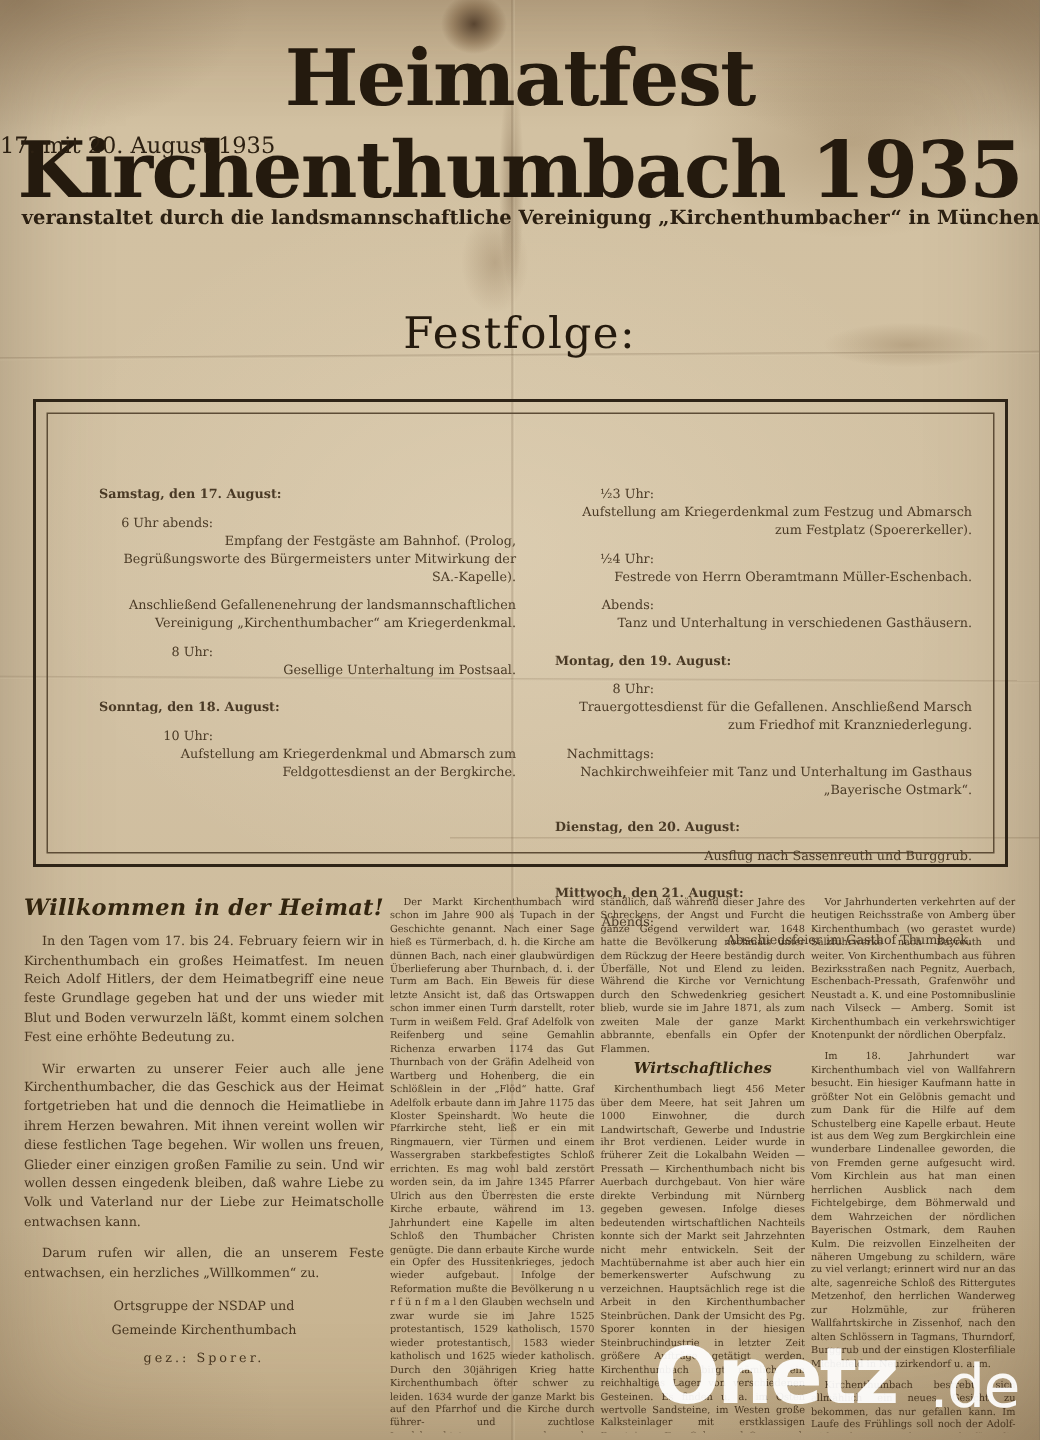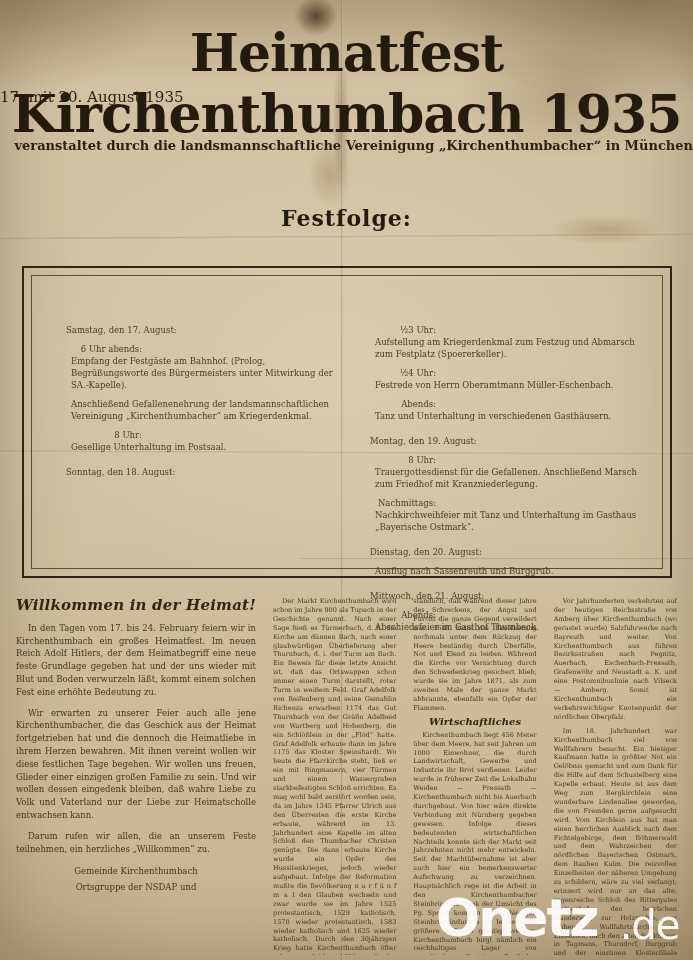--- a/index.html
+++ b/index.html
@@ -33,37 +33,37 @@
     background:linear-gradient(180deg, rgba(92,70,46,0.20), rgba(235,222,192,0.18));}
   .fold-h3{position:absolute;left:300px;top:558px;width:393px;height:1px;background:rgba(92,70,46,0.18);}
 
   .title{position:absolute;left:0;top:22px;width:100%;text-align:center;
     font-size:52px;font-weight:bold;letter-spacing:-1px;color:#241a0e;}
   .dateline{position:absolute;left:0;top:88px;width:100%;
     font-size:15px;font-weight:normal;color:#2c2012;}
   .organizer{position:absolute;left:0;top:138px;width:100%;text-align:right;
     font-size:13px;font-weight:bold;color:#2c2012;}
   .festfolge{position:absolute;left:0;top:205px;width:100%;text-align:center;
-    font-size:22px;font-weight:bold;letter-spacing:1px;color:#241a0e;}
+    font-size:29px;font-weight:normal;letter-spacing:1px;color:#241a0e;}
 
   .program-box{position:absolute;left:22px;top:266px;width:646px;height:308px;
     border:2px solid #2e2417;}
   .program-inner{position:absolute;left:7px;top:7px;right:7px;bottom:7px;
     border:1px solid #5d4c36;display:flex;padding:48px 14px 0 34px;box-sizing:border-box;gap:26px;}
   .prog-col{flex:1;font-size:8.5px;line-height:12px;color:#4a3a26;}
   .prog-block{margin-bottom:13px;}
-  .prog-day{font-weight:normal;margin-bottom:7px;}
+  .prog-day{font-weight:bold;margin-bottom:7px;}
   .prog-item{display:flex;margin-bottom:7px;flex-direction:column;}
   .prog-col.left .prog-time{width:76px;}
   .prog-col.right .prog-time{width:66px;}
   .prog-time{flex-shrink:0;text-align:right;}
-  .prog-text{margin-left:5px;flex:1;}
+  .prog-text{margin-left:5px;flex:1;text-align:right;}
 
   .columns{position:absolute;left:16px;top:597px;width:661px;height:358px;
-    display:flex;gap:17px;overflow:hidden;}
+    display:flex;gap:4px;overflow:hidden;}
   .col{flex:1;text-align:justify;color:#46341f;}
   .col1{font-size:8.5px;line-height:12.8px;}
   .col1 p{margin:0 0 8px 0;text-indent:12px;}
   .welcome-heading{font-size:15px;font-weight:bold;font-style:italic;
     letter-spacing:0.2px;margin:2px 0 10px 0;color:#33250f;white-space:nowrap;}
   .sig{margin-top:10px;text-align:center;text-indent:0;}
   .sig div{margin-bottom:3px;}
   .sig-name{letter-spacing:2px;margin-top:6px;}
   .colsm{font-size:6.5px;line-height:8.9px;}
   .colsm p{margin:0 0 5px 0;text-indent:9px;}
@@ -109,20 +109,24 @@
             <div class="prog-time"></div>
             <div class="prog-text">Anschließend Gefallenenehrung der landsmannschaftlichen Vereinigung „Kirchenthumbacher“ am Kriegerdenkmal.</div>
           </div>
           <div class="prog-item">
             <div class="prog-time">8 Uhr:</div>
             <div class="prog-text">Gesellige Unterhaltung im Postsaal.</div>
           </div>
         </div>
         <div class="prog-block">
           <div class="prog-day">Sonntag, den 18. August:</div>
+          <div class="prog-item">
+            <div class="prog-time">10 Uhr:</div>
+            <div class="prog-text">Aufstellung am Kriegerdenkmal und Abmarsch zum Feldgottesdienst an der Bergkirche.</div>
+          </div>
         </div>
       </div>
 
       <div class="prog-col right">
         <div class="prog-block">
           <div class="prog-item">
             <div class="prog-time">½3 Uhr:</div>
             <div class="prog-text">Aufstellung am Kriegerdenkmal zum Festzug und Abmarsch zum Festplatz (Spoererkeller).</div>
           </div>
           <div class="prog-item">
@@ -163,24 +167,25 @@
 
     </div>
   </div>
 
   <div class="columns">
 
     <div class="col col1">
       <div class="welcome-heading">Willkommen in der Heimat!</div>
       <p>In den Tagen vom 17. bis 24. February feiern wir in Kirchenthumbach ein großes Heimatfest. Im neuen Reich Adolf Hitlers, der dem Heimatbegriff eine neue feste Grundlage gegeben hat und der uns wieder mit Blut und Boden verwurzeln läßt, kommt einem solchen Fest eine erhöhte Bedeutung zu.</p>
       <p>Wir erwarten zu unserer Feier auch alle jene Kirchenthumbacher, die das Geschick aus der Heimat fortgetrieben hat und die dennoch die Heimatliebe in ihrem Herzen bewahren. Mit ihnen vereint wollen wir diese festlichen Tage begehen. Wir wollen uns freuen, Glieder einer einzigen großen Familie zu sein. Und wir wollen dessen eingedenk bleiben, daß wahre Liebe zu Volk und Vaterland nur der Liebe zur Heimatscholle entwachsen kann.</p>
-      <p>Darum rufen wir allen, die an unserem Feste teilnehmen, ein herzliches „Willkommen“ zu.</p>
+      <p>Darum rufen wir allen, die an unserem Feste entwachsen, ein herzliches „Willkommen“ zu.</p>
       <div class="sig">
+        <div>Ortsgruppe der NSDAP und</div>
         <div>Gemeinde Kirchenthumbach</div>
-        <div>Ortsgruppe der NSDAP und</div>
+        <div class="sig-name">gez.: Sporer.</div>
       </div>
     </div>
 
     <div class="col colsm">
       <p>Der Markt Kirchenthumbach wird schon im Jahre 900 als Tupach in der Geschichte genannt. Nach einer Sage hieß es Türmerbach, d. h. die Kirche am dünnen Bach, nach einer glaubwürdigen Überlieferung aber Thurnbach, d. i. der Turm am Bach. Ein Beweis für diese letzte Ansicht ist, daß das Ortswappen schon immer einen Turm darstellt, roter Turm in weißem Feld. Graf Adelfolk von Reifenberg und seine Gemahlin Richenza erwarben 1174 das Gut Thurnbach von der Gräfin Adelheid von Wartberg und Hohenberg, die ein Schlößlein in der „Flöd“ hatte. Graf Adelfolk erbaute dann im Jahre 1175 das Kloster Speinshardt. Wo heute die Pfarrkirche steht, ließ er ein mit Ringmauern, vier Türmen und einem Wassergraben starkbefestigtes Schloß errichten. Es mag wohl bald zerstört worden sein, da im Jahre 1345 Pfarrer Ulrich aus den Überresten die erste Kirche erbaute, während im 13. Jahrhundert eine Kapelle im alten Schloß den Thumbacher Christen genügte. Die dann erbaute Kirche wurde ein Opfer des Hussitenkrieges, jedoch wieder aufgebaut. Infolge der Reformation mußte die Bevölkerung n u r  f ü n f m a l  den Glauben wechseln und zwar wurde sie im Jahre 1525 protestantisch, 1529 katholisch, 1570 wieder protestantisch, 1583 wieder katholisch und 1625 wieder katholisch. Durch den 30jährigen Krieg hatte Kirchenthumbach öfter schwer zu leiden. 1634 wurde der ganze Markt bis auf den Pfarrhof und die Kirche durch führer- und zuchtlose Landsknechtstruppen nach der Plünderung niedergebrannt. Die Bewohner waren auf den „Hahnsaal“ (westl. Berg) geflüchtet, wo sie die Vernichtung ihrer Heimat mit ansehen mußten. 12 Jahre später wälzten sich feindliche Heere in unsere Gegend und zogen mordend und plündernd durch den Markt, der erst zur Hälfte wieder aufgebaut war. Sogar die Kirche und das Heiligste blieben vor diesen entmenschten Horden nicht verschont. Es ist selbstver-</p>
     </div>
 
     <div class="col colsm">
       <p class="cont">ständlich, daß während dieser Jahre des Schreckens, der Angst und Furcht die ganze Gegend verwildert war. 1648 hatte die Bevölkerung nochmals unter dem Rückzug der Heere beständig durch Überfälle, Not und Elend zu leiden. Während die Kirche vor Vernichtung durch den Schwedenkrieg gesichert blieb, wurde sie im Jahre 1871, als zum zweiten Male der ganze Markt abbrannte, ebenfalls ein Opfer der Flammen.</p>
       <div class="eco-heading">Wirtschaftliches</div>

